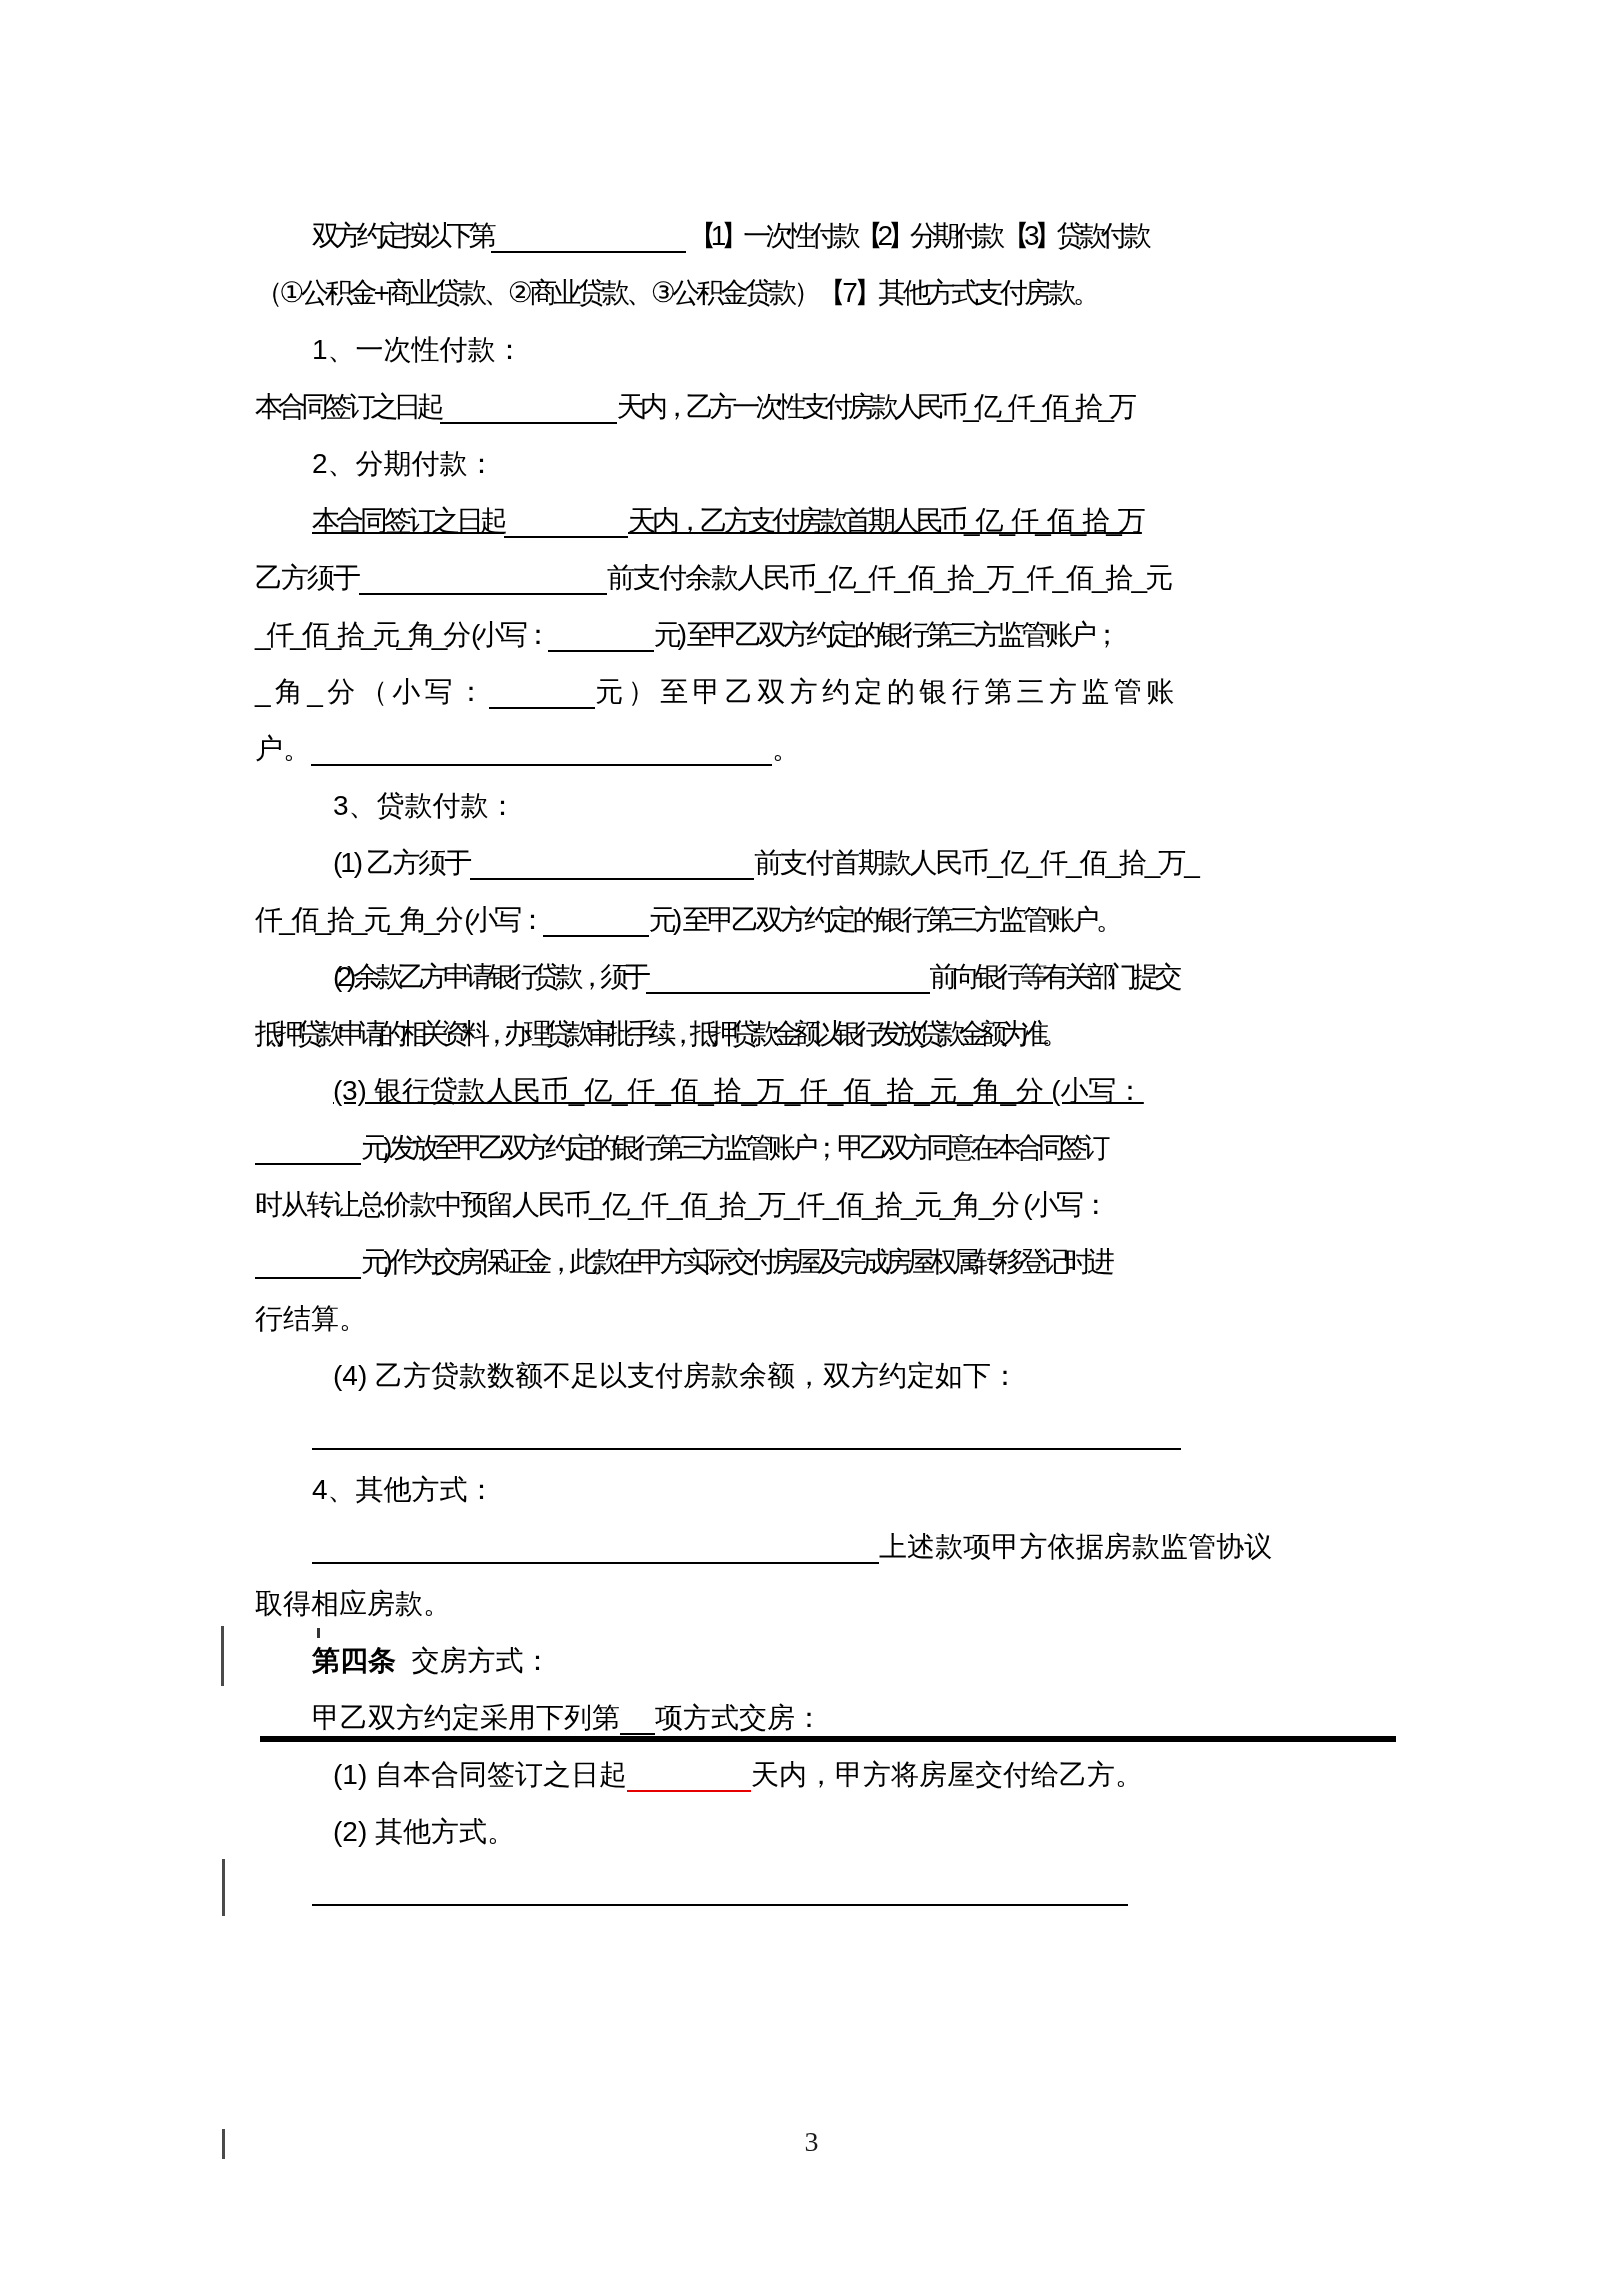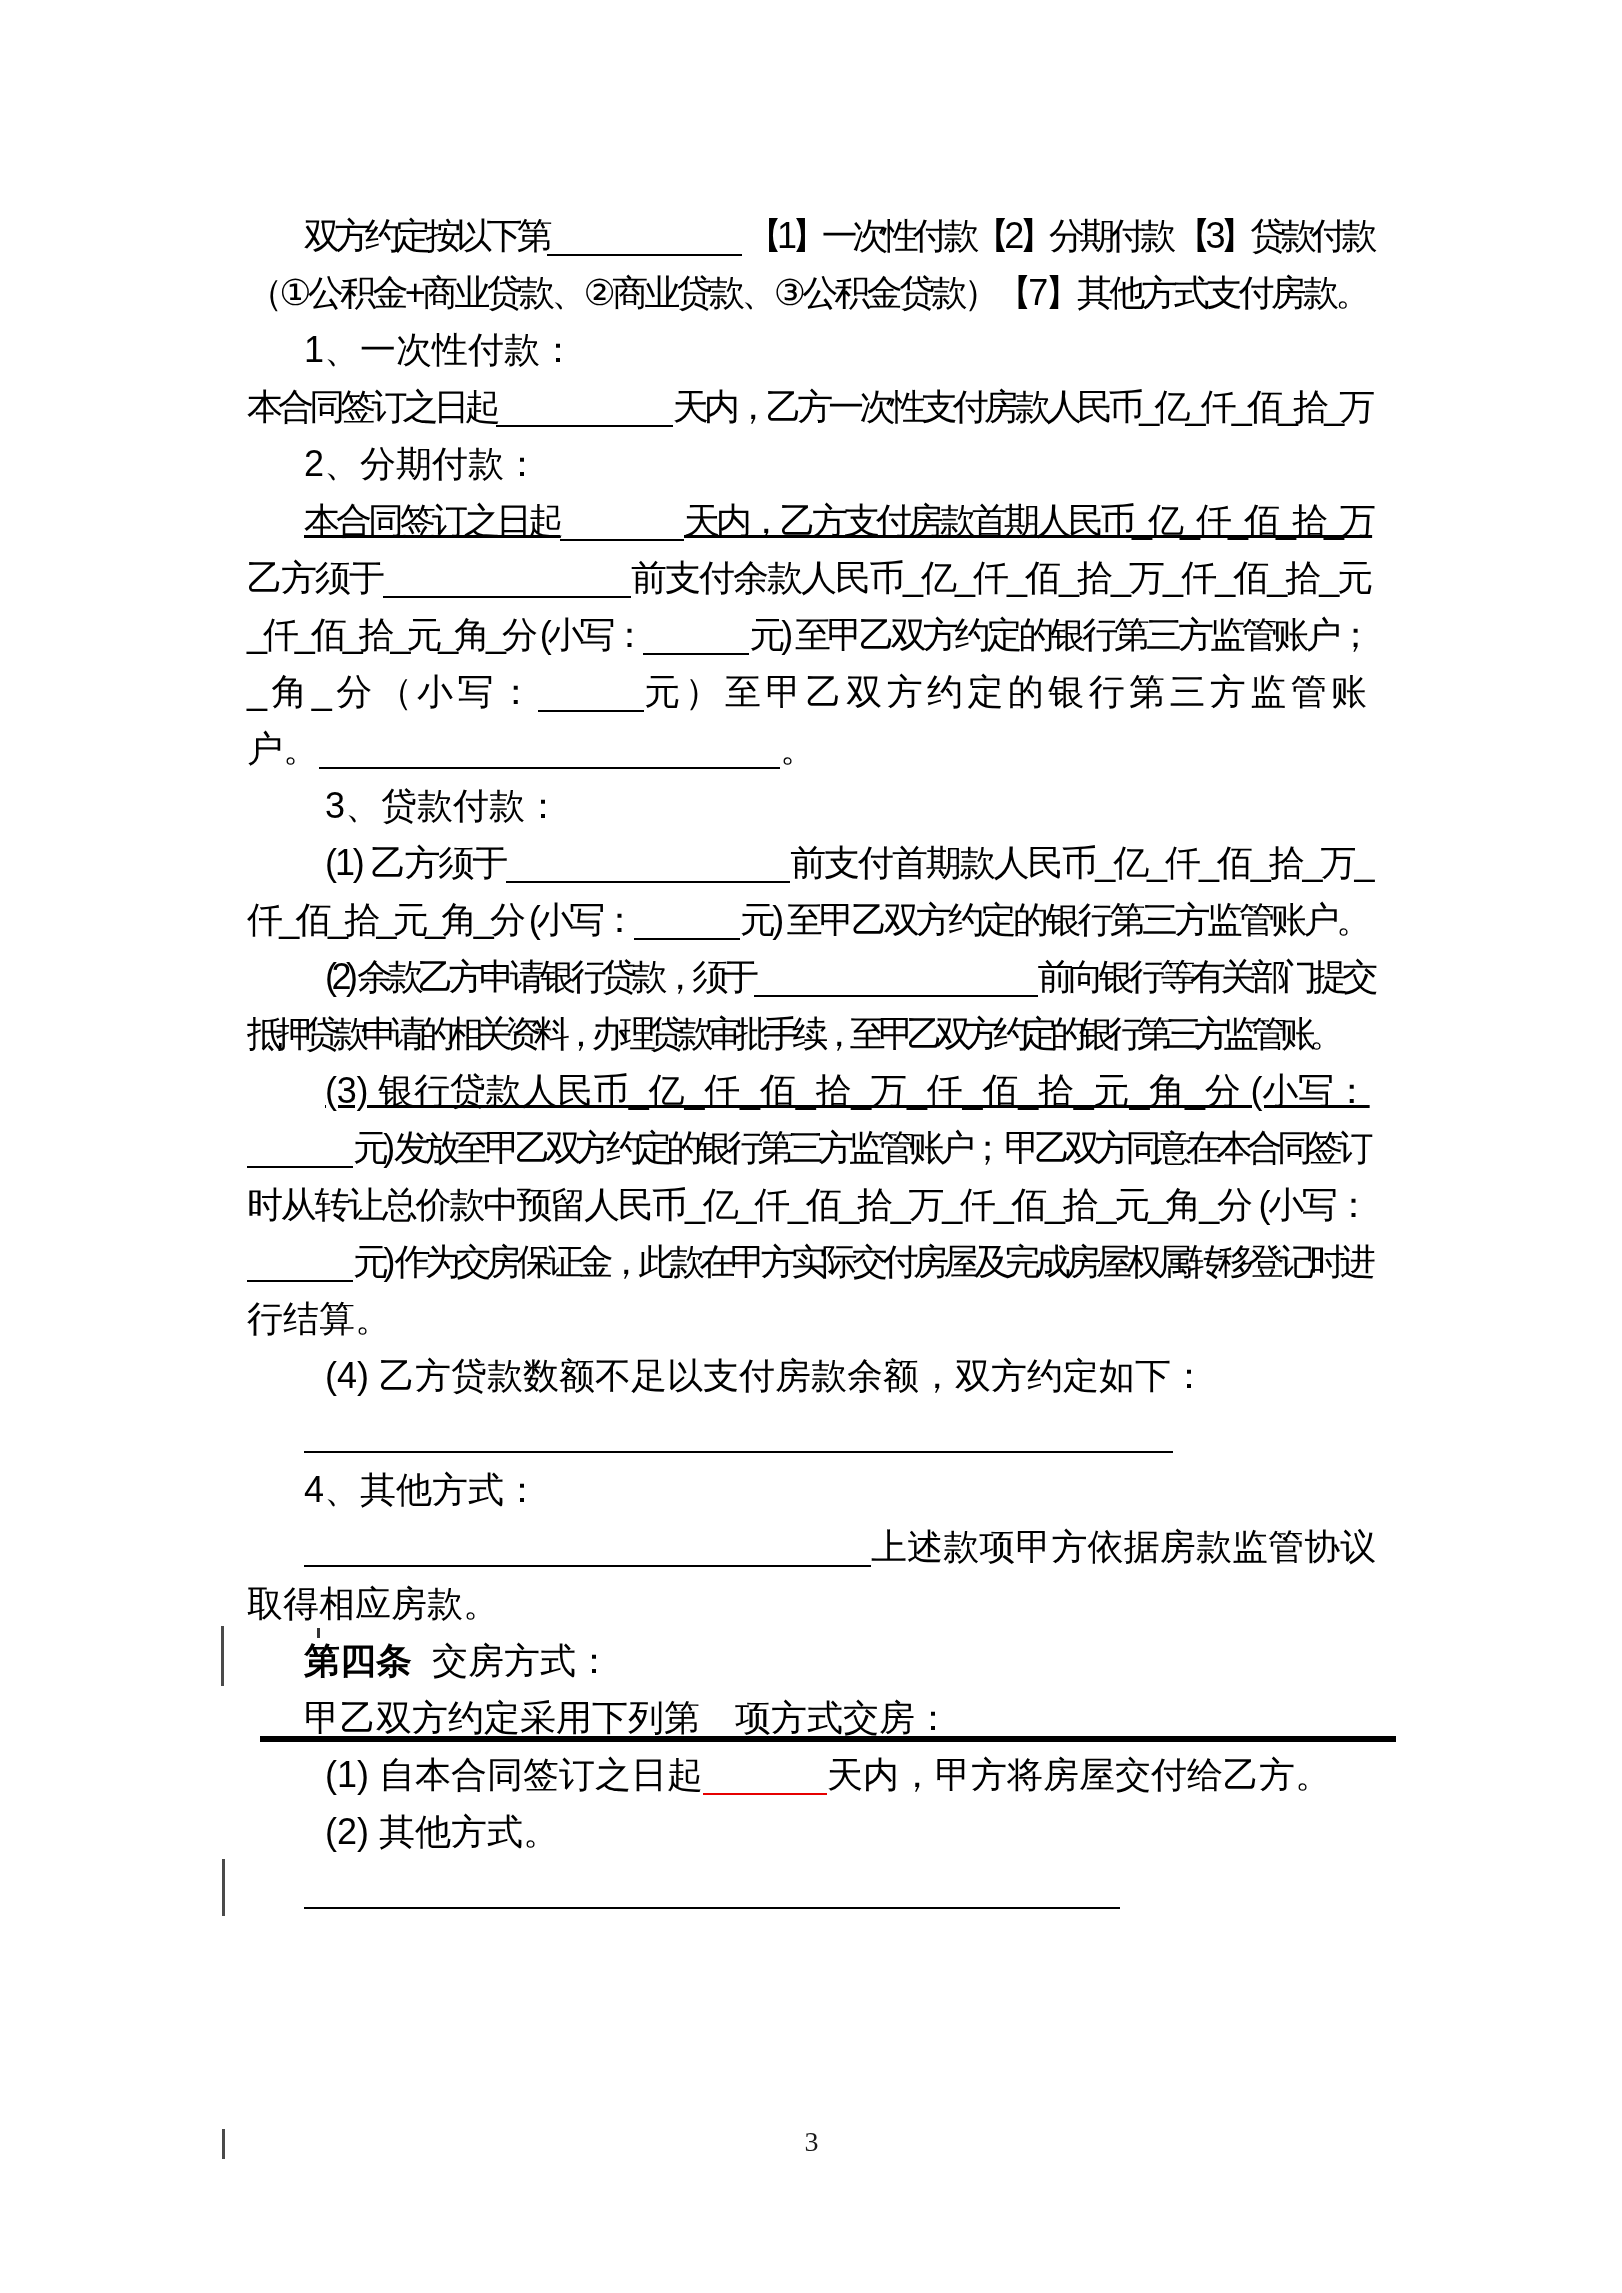--- a/index.html
+++ b/index.html
@@ -2,22 +2,22 @@
 <html style="font-size:14.5px"><head>
 <meta charset="utf-8">
 <style>
   html,body{margin:0;padding:0;}
   body{
     width:1623px;height:2294px;position:relative;background:#ffffff;color:#000;
     font-family:"Liberation Sans","DejaVu Sans",sans-serif;
     overflow:hidden;
   }
   .content{
-    position:absolute;left:247px;top:207px;width:1135px;
-    font-size:36px;line-height:57px;
+    position:absolute;left:255px;top:207px;width:1135px;
+    font-size:28px;line-height:57px;
   }
   .line{min-height:57px;}
   .i0{padding-left:0;}
   .i1{padding-left:57px;}
   .i2{padding-left:78px;}
   .inner{display:inline-block;white-space:pre;}
   .blank{
     display:inline-block;height:40px;
     border-bottom:2.7px solid #000;margin-bottom:-8.2px;
   }
@@ -46,21 +46,21 @@
     <div class="line i1" data-name="installment-heading"><span class="inner" data-name="line-content"><span data-name="text-run">2、分期付款：</span></span></div>
     <div class="line i1 justify" data-name="installment-line1"><span class="inner" data-name="line-content" style="letter-spacing: -4px; text-decoration: underline;"><span data-name="text-run">本合同签订之日起</span><span class="blank" data-name="blank-field" style="width: 124px;"></span><span data-name="text-run">天内，乙方支付房款首期人民币_亿_仟_佰_拾_万</span></span></div>
     <div class="line i0 justify" data-name="installment-line3"><span class="inner" data-name="line-content" style="letter-spacing: -2px;"><span data-name="text-run">乙方须于</span><span class="blank" data-name="blank-field" style="width: 248px;"></span><span data-name="text-run">前支付余款人民币_亿_仟_佰_拾_万_仟_佰_拾_元</span></span></div>
     <div class="line i0 justify" data-name="installment-line2"><span class="inner" data-name="line-content" style="letter-spacing: -4.1px;"><span data-name="text-run">_仟_佰_拾_元_角_分 (小写：</span><span class="blank" data-name="blank-field" style="width: 106px;"></span><span data-name="text-run">元) 至甲乙双方约定的银行第三方监管账户；</span></span></div>
     <div class="line i0 justify" data-name="installment-line4"><span class="inner" data-name="line-content" style="letter-spacing: 4.4px;"><span data-name="text-run">_角_分（小写：</span><span class="blank" data-name="blank-field" style="width: 106px;"></span><span data-name="text-run">元）至甲乙双方约定的银行第三方监管账</span></span></div>
     <div class="line i0" data-name="installment-line5"><span class="inner" data-name="line-content"><span data-name="text-run">户。</span><span class="blank" data-name="blank-field" style="width: 461px;"></span><span data-name="text-run">。</span></span></div>
     <div class="line i2" data-name="loan-heading"><span class="inner" data-name="line-content"><span data-name="text-run">3、贷款付款：</span></span></div>
     <div class="line i2 justify" data-name="loan-line1"><span class="inner" data-name="line-content" style="letter-spacing: -2.1px;"><span data-name="text-run">(1) 乙方须于</span><span class="blank" data-name="blank-field" style="width: 284px;"></span><span data-name="text-run">前支付首期款人民币_亿_仟_佰_拾_万_</span></span></div>
     <div class="line i0 justify" data-name="loan-line2"><span class="inner" data-name="line-content" style="letter-spacing: -3.7px;"><span data-name="text-run">仟_佰_拾_元_角_分 (小写：</span><span class="blank" data-name="blank-field" style="width: 106px;"></span><span data-name="text-run">元) 至甲乙双方约定的银行第三方监管账户。</span></span></div>
     <div class="line i2 justify" data-name="loan-line3"><span class="inner" data-name="line-content" style="letter-spacing: -5.5px;"><span data-name="text-run">(2) 余款乙方申请银行贷款，须于</span><span class="blank" data-name="blank-field" style="width: 284px;"></span><span data-name="text-run">前向银行等有关部门提交</span></span></div>
-    <div class="line i0" data-name="loan-line4"><span class="inner" data-name="line-content" style="letter-spacing: -7.3px;"><span data-name="text-run">抵押贷款申请的相关资料，办理贷款审批手续，至甲乙双方约定的银行第三方监管账。</span></span></div>
+    <div class="line i0" data-name="loan-line4"><span class="inner" data-name="line-content" style="letter-spacing: -7.3px;"><span data-name="text-run">抵押贷款申请的相关资料，办理贷款审批手续，抵押贷款金额以银行发放贷款金额为准。</span></span></div>
     <div class="line i2 justify" data-name="loan-line5"><span class="inner" data-name="line-content" style="letter-spacing: -0.2px; text-decoration: underline;"><span data-name="text-run">(3) 银行贷款人民币_亿_仟_佰_拾_万_仟_佰_拾_元_角_分 (小写：</span></span></div>
     <div class="line i0 justify" data-name="loan-line6"><span class="inner" data-name="line-content" style="letter-spacing: -5.7px;"><span class="blank" data-name="blank-field" style="width: 106px;"></span><span data-name="text-run">元) 发放至甲乙双方约定的银行第三方监管账户； 甲乙双方同意在本合同签订</span></span></div>
     <div class="line i0 justify" data-name="loan-line7"><span class="inner" data-name="line-content" style="letter-spacing: -2.3px;"><span data-name="text-run">时从转让总价款中预留人民币_亿_仟_佰_拾_万_仟_佰_拾_元_角_分 (小写：</span></span></div>
     <div class="line i0 justify" data-name="loan-line8"><span class="inner" data-name="line-content" style="letter-spacing: -5.5px;"><span class="blank" data-name="blank-field" style="width: 106px;"></span><span data-name="text-run">元) 作为交房保证金，此款在甲方实际交付房屋及完成房屋权属转移登记时进</span></span></div>
     <div class="line i0" data-name="loan-line9"><span class="inner" data-name="line-content"><span data-name="text-run">行结算。</span></span></div>
     <div class="line i2" data-name="loan-line10"><span class="inner" data-name="line-content"><span data-name="text-run">(4) 乙方贷款数额不足以支付房款余额，双方约定如下：</span></span></div>
     <div class="line i1" data-name="loan-fill-blank-line"><span class="inner" data-name="line-content"><span class="blank" data-name="blank-field" style="width: 869px;"></span></span></div>
     <div class="line i1" data-name="other-method-heading"><span class="inner" data-name="line-content"><span data-name="text-run">4、其他方式：</span></span></div>
     <div class="line i1 justify" data-name="other-method-line1"><span class="inner" data-name="line-content" style="letter-spacing: 0.1px;"><span class="blank" data-name="blank-field" style="width: 567px;"></span><span data-name="text-run">上述款项甲方依据房款监管协议</span></span></div>
     <div class="line i0" data-name="other-method-line2"><span class="inner" data-name="line-content"><span data-name="text-run">取得相应房款。</span></span></div>

